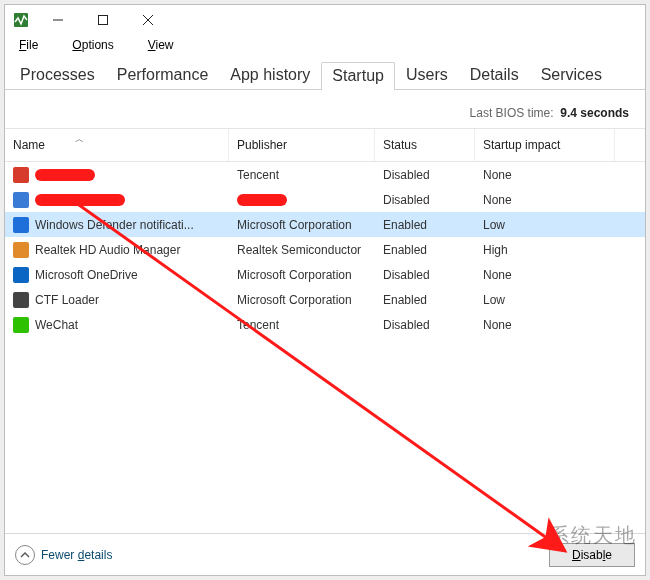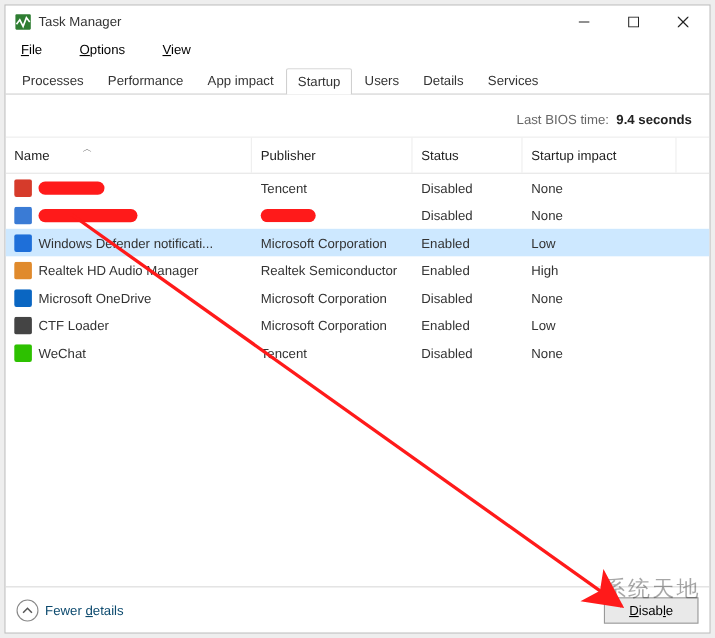--- a/index.html
+++ b/index.html
@@ -7,21 +7,21 @@
   .wrap { width: 650px; height: 580px; background: #eee; padding: 4px; }
   .window { width: 642px; height: 572px; background: #fff; border: 1px solid #bdbdbd; position: relative; display: flex; flex-direction: column; }
   .titlebar { height: 30px; display: flex; align-items: center; padding: 0 2px 0 8px; }
   .titlebar .app-icon { width: 16px; height: 16px; margin-right: 6px; }
   .titlebar .title { font-size: 12px; color: #333; flex: 1; }
   .win-ctrls { display: flex; height: 100%; }
   .win-ctrls div { width: 45px; display: flex; align-items: center; justify-content: center; color: #222; }
   .menubar { height: 20px; display: flex; align-items: center; padding: 0 6px; gap: 18px; font-size: 12px; }
   .menubar span { padding: 2px 8px; }
   .menubar span u { text-decoration: underline; }
-  .tabbar { display: flex; align-items: flex-end; border-bottom: 1px solid #d0d0d0; padding: 6px 4px 0 4px; gap: 0; font-size: 12px; }
+  .tabbar { display: flex; align-items: flex-end; border-bottom: 1px solid #d0d0d0; padding: 6px 4px 0 4px; gap: 0; font-size: 16px; }
   .tab { padding: 4px 10px 5px 10px; border: 1px solid transparent; border-bottom: none; color: #333; cursor: default; }
   .tab.active { border-color: #d0d0d0; background: #fff; position: relative; top: 1px; border-top-left-radius: 2px; border-top-right-radius: 2px; }
   .bios-line { text-align: right; font-size: 12px; color: #666; padding: 16px 16px 8px 0; }
   .bios-line b { color: #222; font-weight: 600; }
   .grid { flex: 1; overflow: hidden; font-size: 12px; color: #333; }
   .headers { display: flex; border-top: 1px solid #e5e5e5; border-bottom: 1px solid #e5e5e5; height: 34px; }
   .headers .hcell { padding: 8px 8px; border-right: 1px solid #eee; display: flex; align-items: center; color: #222; }
   .sort-caret { margin-left: 30px; font-size: 9px; color: #555; position: relative; top: -6px; }
   .rows { }
   .row { display: flex; height: 25px; align-items: center; }
@@ -45,21 +45,20 @@
 <body>
 
 <div class="wrap">
   <div class="window">
 
     <div class="titlebar">
       <svg class="app-icon" viewBox="0 0 16 16">
         <rect x="1" y="1" width="14" height="14" fill="#2e7d32" rx="1"></rect>
         <polyline points="2,10 5,6 8,12 11,4 14,8" stroke="#fff" stroke-width="1.5" fill="none"></polyline>
       </svg>
-      <span class="title">Task Manager</span>
       <div class="win-ctrls">
         <div>
           <svg width="10" height="10">
               <line x1="0" y1="5" x2="10" y2="5" stroke="#222" stroke-width="1"></line>
             </svg>
         </div>
         <div>
           <svg width="10" height="10">
               <rect x="0.5" y="0.5" width="9" height="9" fill="none" stroke="#222" stroke-width="1"></rect>
             </svg>
@@ -75,21 +74,21 @@
 
     <div class="menubar">
       <span><u>F</u>ile</span>
       <span><u>O</u>ptions</span>
       <span><u>V</u>iew</span>
     </div>
 
     <div class="tabbar">
       <div class="tab">Processes</div>
       <div class="tab">Performance</div>
-      <div class="tab">App impact</div>
+      <div class="tab">App history</div>
       <div class="tab active">Startup</div>
       <div class="tab">Users</div>
       <div class="tab">Details</div>
       <div class="tab">Services</div>
     </div>
 
     <div class="bios-line">
       <span>Last BIOS time:</span>
       &nbsp;<b>9.4 seconds</b>
     </div>

